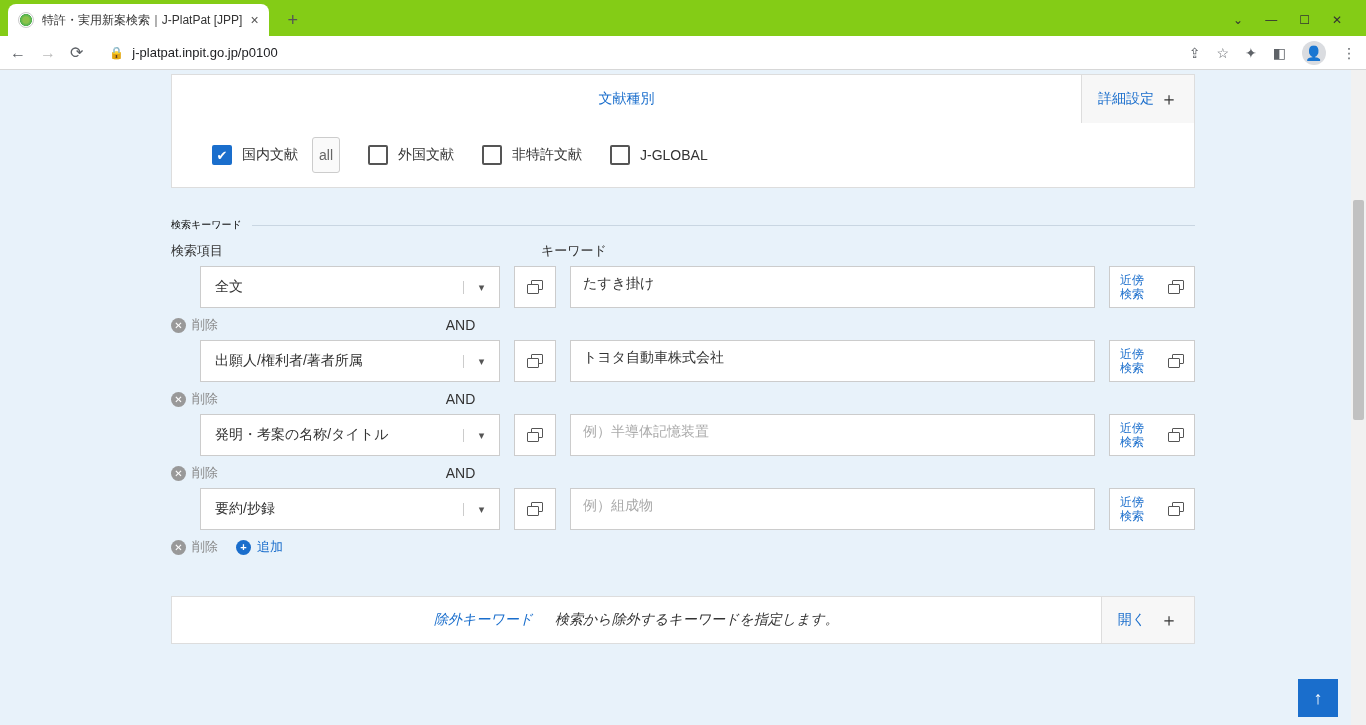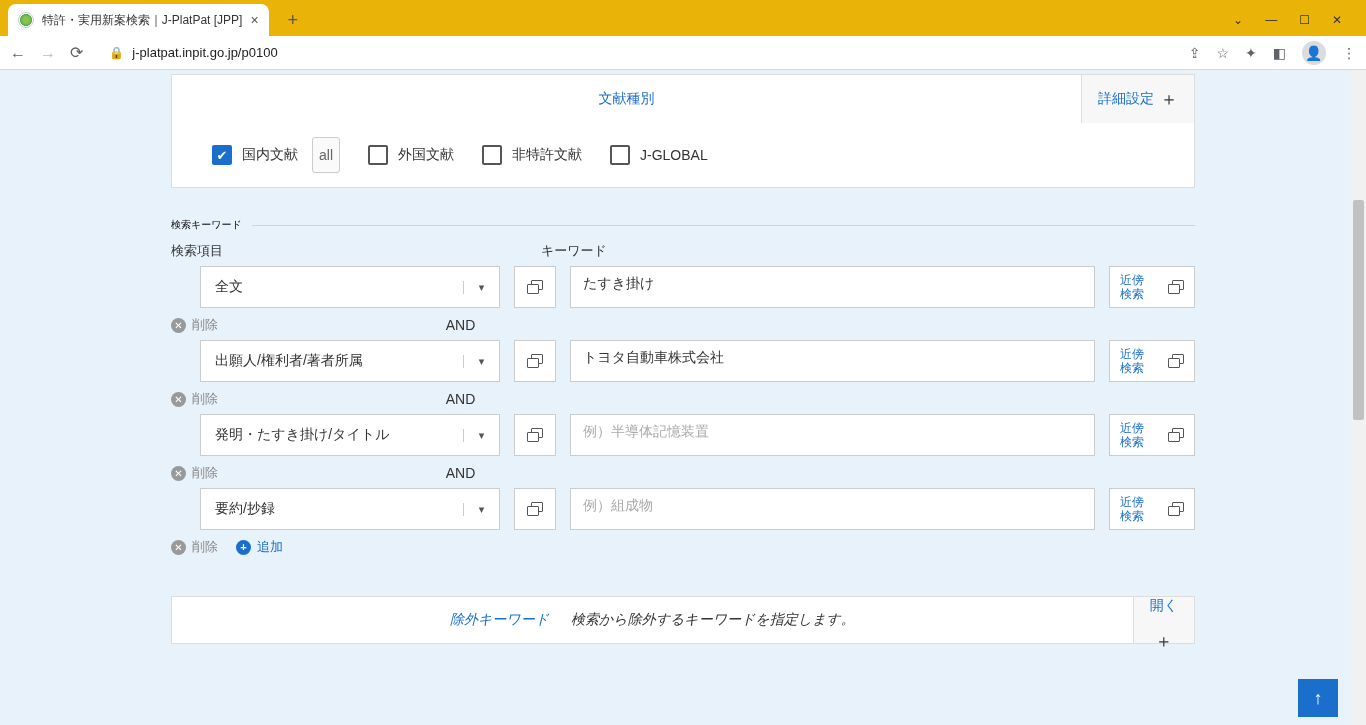--- a/index.html
+++ b/index.html
@@ -1,19 +1,19 @@
 <!DOCTYPE html>
 <html><head>
 <meta charset="utf-8">
 <style>
 * { margin: 0; padding: 0; box-sizing: border-box; font-family: "Meiryo", "Yu Gothic", sans-serif; }
 body { background: #e8f2fa; font-size: 14px; color: #333; overflow: hidden; }
 
 
-.browser-chrome { background: #eab308; }
+.browser-chrome { background: #84cc16; }
 .tab-bar { display: flex; align-items: center; height: 36px; padding: 4px 8px 0 8px; }
 .tab { display: flex; align-items: center; background: #fff; border-radius: 8px 8px 0 0; padding: 6px 10px; min-width: 220px; height: 32px; font-size: 12px; color: #333; }
 .tab-favicon { width: 16px; height: 16px; margin-right: 8px; border-radius: 50%; background: radial-gradient(circle at center, #8bc34a 30%, #4caf50 60%, #fff 62%); border: 1px solid #ccc; }
 .tab-title { flex: 1; white-space: nowrap; overflow: hidden; text-overflow: ellipsis; }
 .tab-close { margin-left: 8px; font-size: 14px; color: #555; }
 .new-tab { margin-left: 10px; font-size: 18px; color: #555; width: 28px; text-align: center; }
 .win-controls { margin-left: auto; display: flex; align-items: center; gap: 22px; padding-right: 16px; color: #333; }
 .win-controls span { font-size: 12px; }
 
 .toolbar { display: flex; align-items: center; background: #fff; height: 34px; padding: 0 10px; border-bottom: 1px solid #d7d7d7; gap: 14px; }
@@ -66,21 +66,21 @@
 .del-link { display: flex; align-items: center; gap: 6px; color: #888; }
 .del-circle { width: 15px; height: 15px; border-radius: 50%; background: #999; color: #fff; display: flex; align-items: center; justify-content: center; font-size: 10px; }
 .add-link { display: flex; align-items: center; gap: 6px; color: #1a6ecc; margin-left: 10px; }
 .add-circle { width: 15px; height: 15px; border-radius: 50%; background: #1a6ecc; color: #fff; display: flex; align-items: center; justify-content: center; font-size: 11px; font-weight: bold; }
 .and-text { margin: 0 auto; color: #333; font-size: 14px; width: 200px; text-align: center; transform: translateX(-250px); }
 
 .exclude-panel { margin-top: 40px; border: 1px solid #ddd; background: #fff; display: flex; align-items: center; height: 48px; }
 .exclude-left { flex: 1; display: flex; align-items: center; justify-content: center; gap: 22px; font-style: italic; }
 .exclude-title { color: #1a6ecc; font-size: 14px; }
 .exclude-sub { color: #333; font-size: 14px; }
-.exclude-right { display: flex; align-items: center; gap: 14px; padding: 0 16px; border-left: 1px solid #ddd; height: 100%; background: #f7f7f7; color: #1a6ecc; flex-direction: column; }
+.exclude-right { display: flex; align-items: center; gap: 14px; padding: 0 16px; border-left: 1px solid #ddd; height: 100%; background: #f7f7f7; color: #1a6ecc; }
 
 .scroll-top-btn { position: fixed; right: 28px; bottom: 8px; width: 40px; height: 38px; background: #1a6ecc; color: #fff; display: flex; align-items: center; justify-content: center; font-size: 18px; }
 
 .scrollbar-v { position: absolute; right: 0; top: 0; width: 15px; height: 100%; background: #f1f1f1; }
 .scrollbar-thumb { position: absolute; right: 2px; width: 11px; background: #c1c1c1; border-radius: 2px; top: 130px; height: 220px; }
 </style>
 </head>
 <body>
 
 <div class="browser-chrome">
@@ -196,21 +196,21 @@
         </div>
         <div class="row-under">
           <span class="del-link">
       <span class="del-circle">✕</span>
       <span>削除</span>
     </span>
           <span class="and-text">AND</span>
         </div>
         <div class="search-row">
     <div class="select-box">
-      <div class="select-text">発明・たすき掛け/タイトル</div>
+      <div class="select-text">発明・考案の名称/タイトル</div>
       <div class="select-caret">▾</div>
     </div>
     <div class="small-btn">
             <span class="stack-icon"></span>
           </div>
     <textarea class="kw-input" placeholder="例）半導体記憶装置" style=""></textarea>
     <div class="prox-btn">
       <div class="prox-text">近傍<br>検索</div>
       <span class="stack-icon"></span>
     </div>

